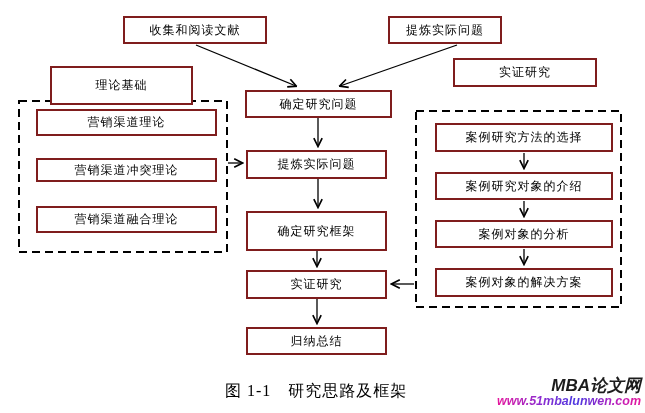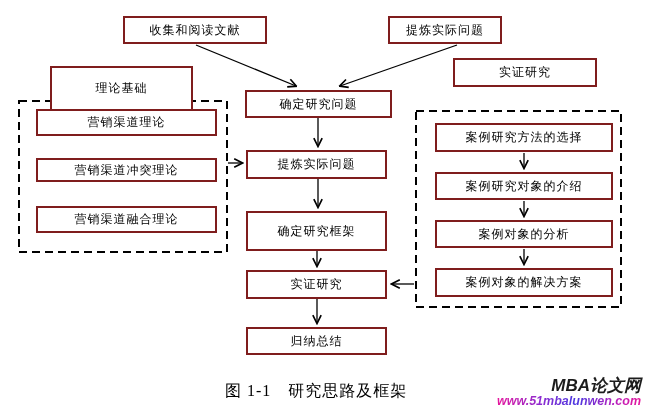--- a/index.html
+++ b/index.html
@@ -54,21 +54,21 @@
     <line x1="228" y1="163" x2="242" y2="163" stroke="#000" stroke-width="1.3" marker-end="url(#arrow)"></line>
     <line x1="414" y1="284" x2="392" y2="284" stroke="#000" stroke-width="1.3" marker-end="url(#arrow)"></line>
     <line x1="524" y1="153" x2="524" y2="168" stroke="#000" stroke-width="1.3" marker-end="url(#arrow)"></line>
     <line x1="524" y1="201" x2="524" y2="216" stroke="#000" stroke-width="1.3" marker-end="url(#arrow)"></line>
     <line x1="524" y1="249" x2="524" y2="264" stroke="#000" stroke-width="1.3" marker-end="url(#arrow)"></line>
   </svg>
 
   <div class="node" style="left:123px;top:16px;width:144px;height:28px">收集和阅读文献</div>
   <div class="node" style="left:388px;top:16px;width:114px;height:28px">提炼实际问题</div>
 
-  <div class="node" style="left:50px;top:66px;width:143px;height:45px">理论基础</div>
+  <div class="node" style="left:50px;top:66px;width:143px;height:39px">理论基础</div>
   <div class="node" style="left:36px;top:109px;width:181px;height:27px">营销渠道理论</div>
   <div class="node" style="left:36px;top:158px;width:181px;height:24px">营销渠道冲突理论</div>
   <div class="node" style="left:36px;top:206px;width:181px;height:27px">营销渠道融合理论</div>
 
   <div class="node" style="left:453px;top:58px;width:144px;height:29px">实证研究</div>
   <div class="node" style="left:435px;top:123px;width:178px;height:29px">案例研究方法的选择</div>
   <div class="node" style="left:435px;top:172px;width:178px;height:28px">案例研究对象的介绍</div>
   <div class="node" style="left:435px;top:220px;width:178px;height:28px">案例对象的分析</div>
   <div class="node" style="left:435px;top:268px;width:178px;height:29px">案例对象的解决方案</div>
 

